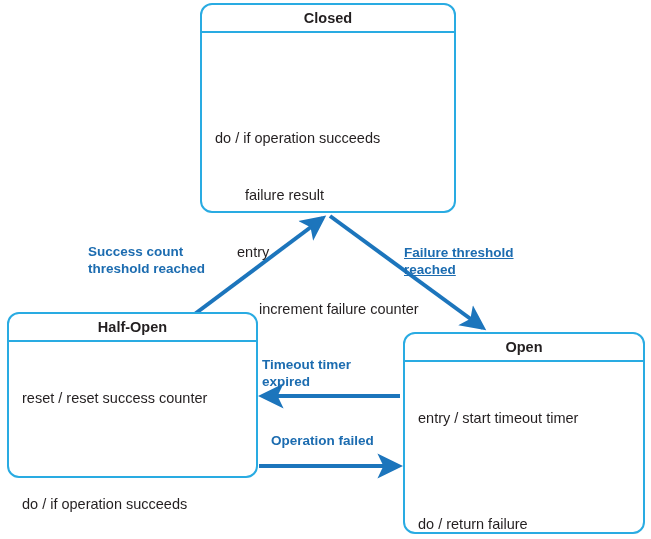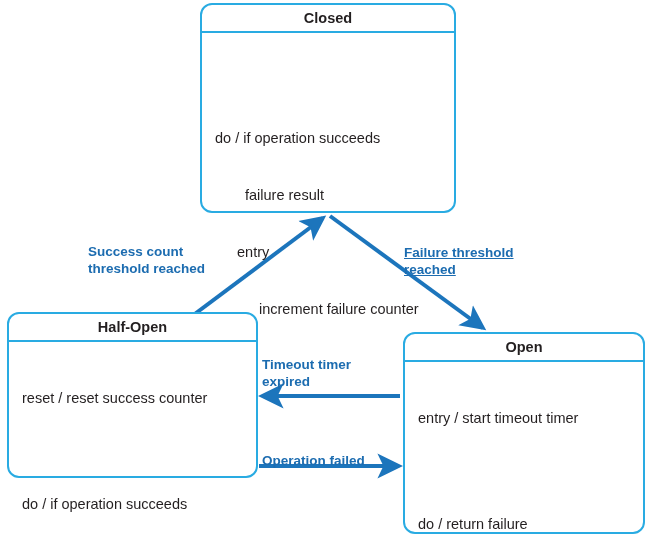--- a/index.html
+++ b/index.html
@@ -64,21 +64,21 @@
     font-weight: bold;
     font-size: 13.5px;
     line-height: 17px;
     color: #1c6cb0;
     z-index: 4;
     white-space: pre-line;
   }
   #label-success  { left: 88px;  top: 243px; width: 148px; }
   #label-failure  { left: 404px; top: 244px; width: 148px; text-decoration: underline; }
   #label-timeout  { left: 262px; top: 356px; width: 136px; }
-  #label-opfailed { left: 262px; top: 432px; width: 136px; margin-top: 20px; }
+  #label-opfailed { left: 271px; top: 432px; width: 136px; }
 
   
   #arrow-layer {
     position: absolute;
     left: 0; top: 0;
     width: 651px;
     height: 539px;
     z-index: 2;
     pointer-events: none;
   }

